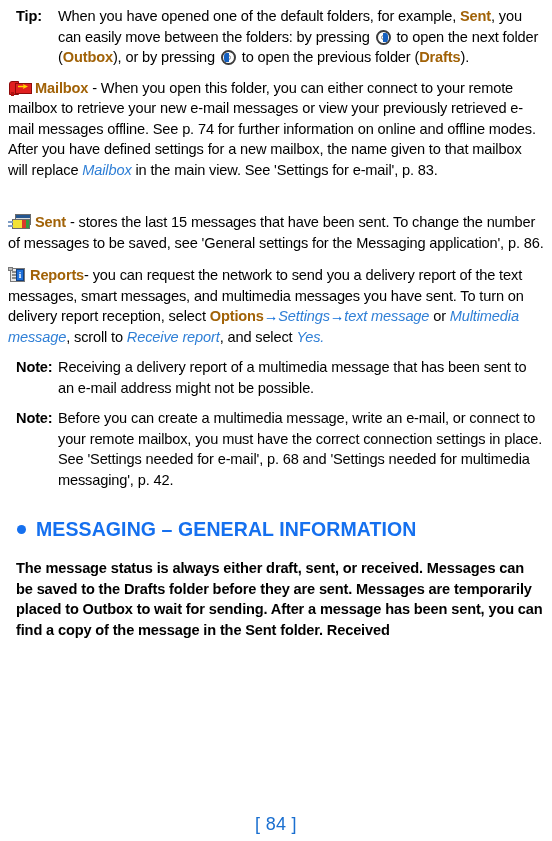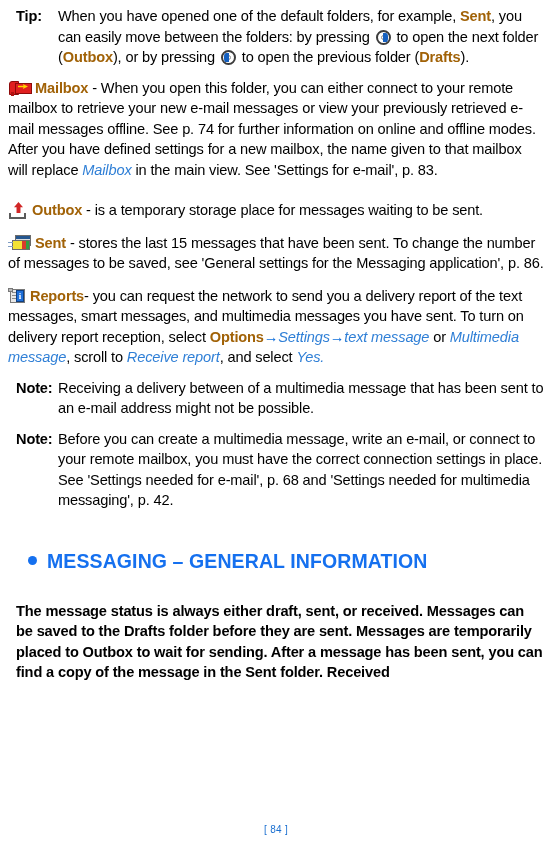--- a/index.html
+++ b/index.html
@@ -248,21 +248,21 @@
     position: absolute;
     left: 3px; top: 3px; right: 3px; bottom: 3px;
     border-radius: 50%;
     border: 1px solid #8f8f8f;
   }
 
   
   .section-head {
     display: flex;
     align-items: center;
-    margin: 16px;
+    margin: 5px;
     padding-left: 4px;
   }
   .section-head .bullet {
     flex: 0 0 auto;
     width: 9px; height: 9px;
     border-radius: 50%;
     background: #1570ef;
     margin-right: 10px;
   }
   .section-head .head-text {
@@ -275,21 +275,21 @@
 
   
   .arr { font-style: normal; }
 
   
   .folio {
     position: absolute;
     left: 0; right: 0;
     bottom: 6px;
     text-align: center;
-    font-size: 10px;
+    font-size: 18px;
     color: #1a6fd0;
     letter-spacing: 0.3px;
   }
   .gap-8  { height: 8px; }
   .gap-10 { height: 10px; }
   .gap-12 { height: 12px; }
   .gap-22 { height: 22px; }
 </style>
 </head>
 <body>
@@ -303,35 +303,34 @@
 
   <div class="gap-10"></div>
 
   <p class="para folder-block"><span class="ic ic-mailbox"><span class="mb-body"></span><span class="mb-post"></span><span class="mb-box"></span><span class="mb-flag"></span></span><span class="blue-b">Mailbox</span><span> - When you open this folder, you can either connect to your remote mailbox to retrieve your new e-mail messages or view your previously retrieved e-mail messages offline. See p. 74 for further information on online and offline modes. After you have defined settings for a new mailbox, the name given to that mailbox will replace </span><span class="blue-i">Mailbox</span><span> in the main view. See 'Settings for e-mail', p. 83.</span></p>
 
   <div class="gap-12"></div>
 
 
   <div class="gap-8"></div>
 
-  <p class="para folder-block"><span class="ic ic-outbox"><span class="ob-tray"></span><span class="ob-arrow"></span></span><span class="blue-b">Outbox</span><span> - is a temporary storage place for messages waiting to be sent.</span></p>
 
   <div class="gap-12"></div>
 
   <p class="para folder-block"><span class="ic ic-sent"><span class="st-back"></span><span class="st-bar"></span><span class="st-front"></span><span class="st-red"></span><span class="st-grn"></span><span class="sp1"></span><span class="sp2"></span></span><span class="blue-b">Sent</span><span> - stores the last 15 messages that have been sent. To change the number of messages to be saved, see 'General settings for the Messaging application', p. 86.</span></p>
 
   <div class="gap-12"></div>
 
   <p class="para folder-block"><span class="ic ic-reports"><span class="rp-page"></span><span class="rp-ln a"></span><span class="rp-ln b"></span><span class="rp-ln c"></span><span class="rp-fold"></span><span class="rp-badge">i</span></span><span class="blue-b">Reports</span><span>- you can request the network to send you a delivery report of the text messages, smart messages, and multimedia messages you have sent. To turn on delivery report reception, select </span><span class="blue-b">Options</span><span class="arr blue">→</span><span class="blue-i">Settings</span><span class="arr blue">→</span><span class="blue-i">text message</span><span> or </span><span class="blue-i">Multimedia message</span><span>, scroll to </span><span class="blue-i">Receive report</span><span>, and select </span><span class="blue-i">Yes.</span></p>
 
   <div class="gap-10"></div>
 
   <div class="labelled">
     <div class="lbl">Note:</div>
-    <div class="body">Receiving a delivery between of a multimedia message that has been sent to an e-mail address might not be possible.</div>
+    <div class="body">Receiving a delivery report of a multimedia message that has been sent to an e-mail address might not be possible.</div>
   </div>
 
   <div class="gap-10"></div>
 
   <div class="labelled">
     <div class="lbl">Note:</div>
     <div class="body">Before you can create a multimedia message, write an e-mail, or connect to your remote mailbox, you must have the correct connection settings in place. See 'Settings needed for e-mail', p. 68 and 'Settings needed for multimedia messaging', p. 42.</div>
   </div>
 
   <div class="gap-22"></div>

